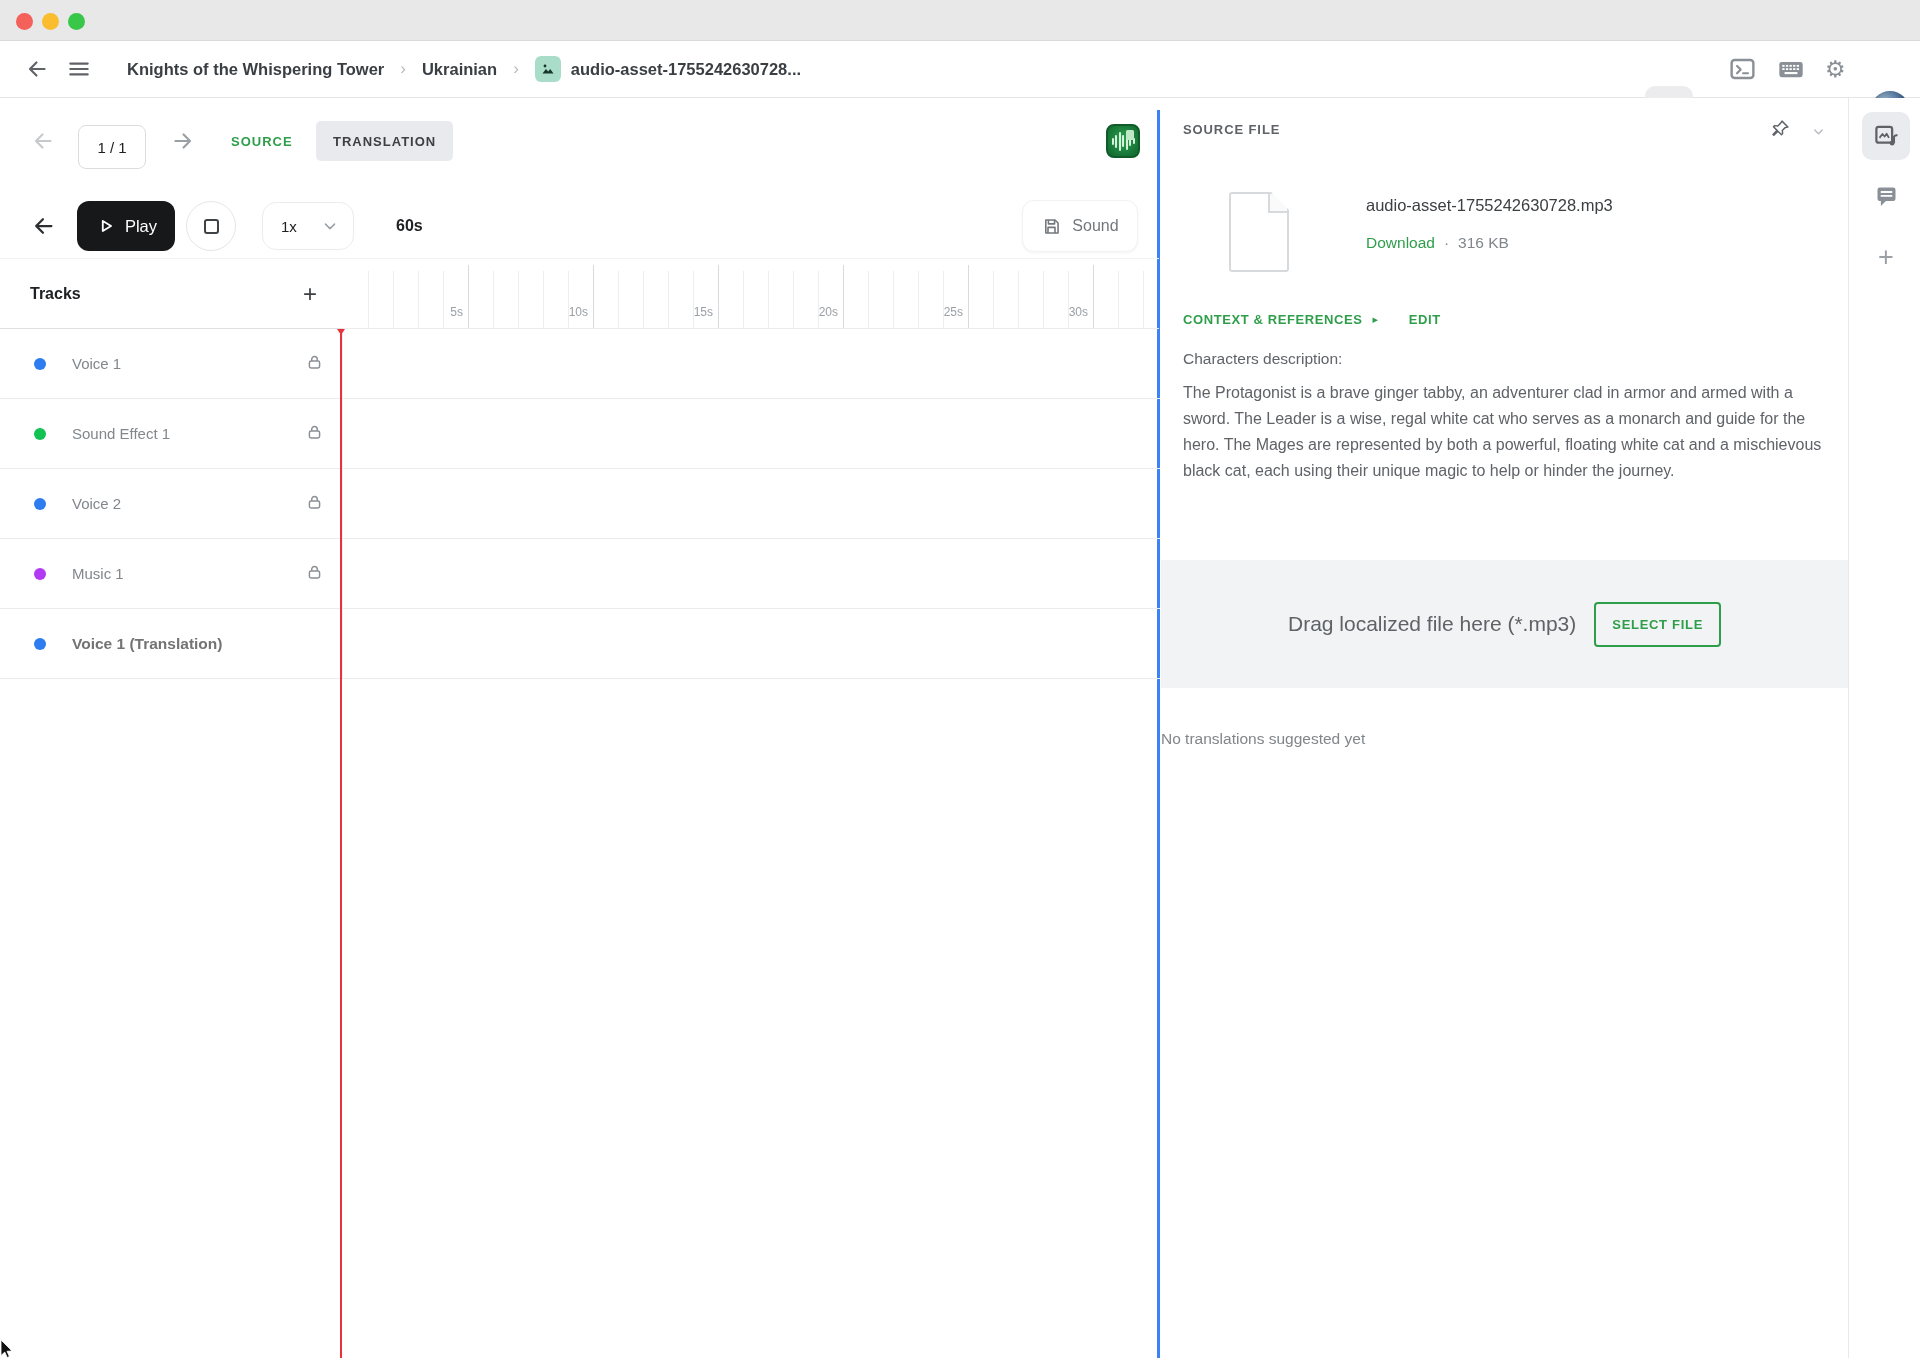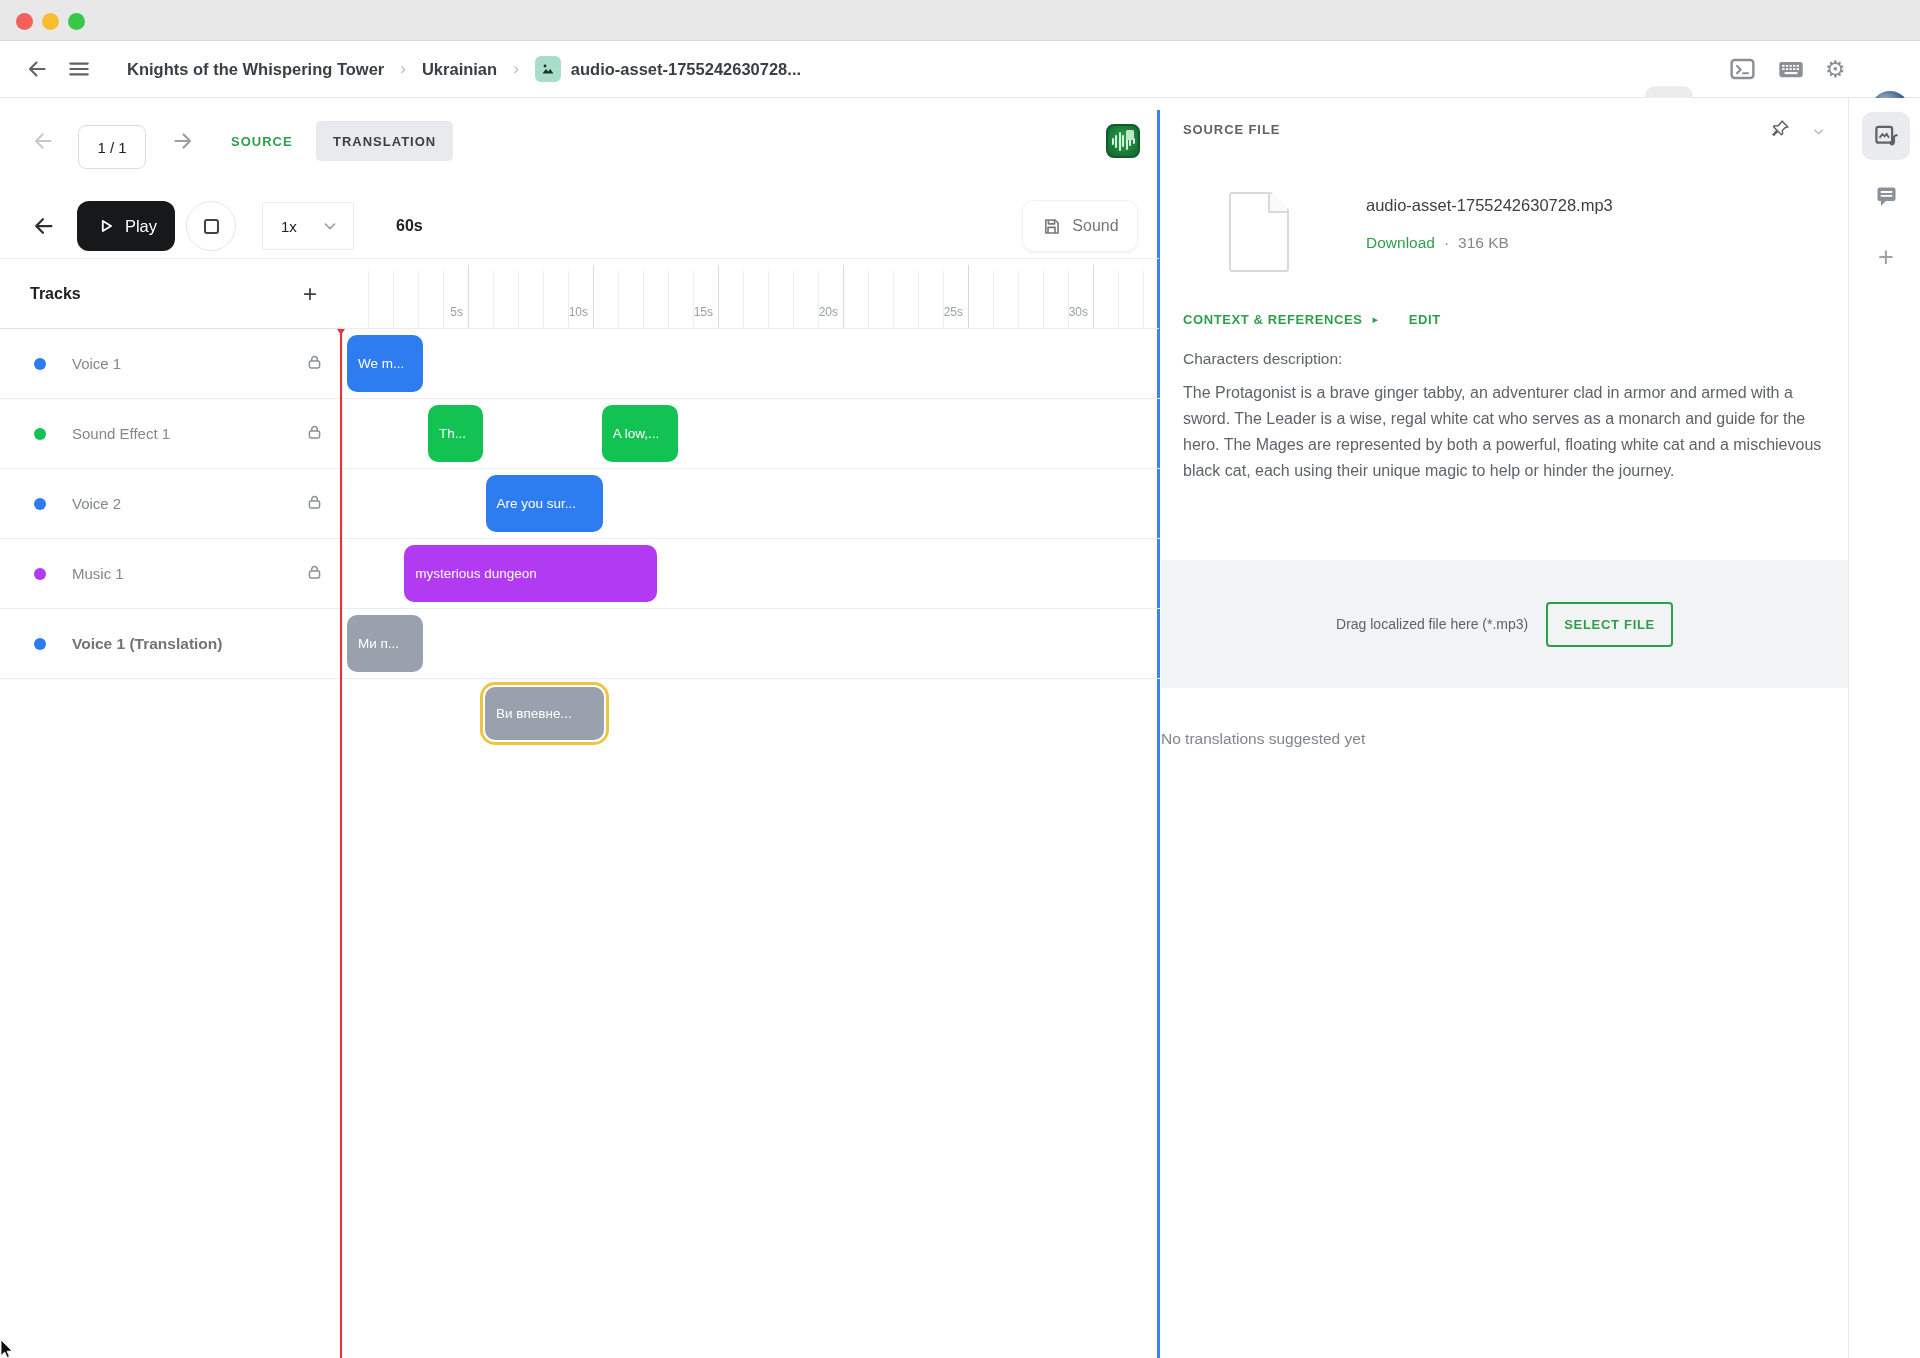--- a/index.html
+++ b/index.html
@@ -46,21 +46,21 @@
   .audio-asset-icon .page{position:absolute;right:4px;top:4px;width:8px;height:10px;background:#bfe9c6;border-radius:1.5px}
 
   
   .transport{position:absolute;left:0;top:66px;width:100%;height:100px;display:flex;align-items:center}
   .t-back{position:absolute;left:30px}
   .play-btn{position:absolute;left:77px;width:98px;height:50px;border-radius:12px;background:#17181a;color:#fff;
     display:flex;align-items:center;justify-content:center;gap:8px;font-size:16.5px;font-weight:500;cursor:pointer}
   .stop-btn{position:absolute;left:186px;width:50px;height:50px;border-radius:50%;border:1px solid #e4e5e6;background:#fff;
     display:flex;align-items:center;justify-content:center;cursor:pointer}
   .stop-sq{width:15px;height:15px;border:2.5px solid #3f4346;border-radius:3px}
-  .speed{position:absolute;left:262px;width:92px;height:48px;border:1px solid #ececec;border-radius:2px;background:#fff;
+  .speed{position:absolute;left:262px;width:92px;height:48px;border:1px solid #ececec;border-radius:14px;background:#fff;
     display:flex;align-items:center;padding:0 14px 0 18px;justify-content:space-between;font-size:15px;color:#202124;cursor:pointer}
   .duration{position:absolute;left:396px;font-size:16px;font-weight:700;color:#202124}
   .save-btn{position:absolute;left:1022px;width:116px;height:52px;border-radius:12px;background:#fff;border:1px solid #f1f2f3;
     box-shadow:0 1px 3px rgba(0,0,0,.05);display:flex;align-items:center;justify-content:center;gap:10px;
     font-size:16px;color:#73787d;cursor:pointer}
 
   
   .tracks-head{position:absolute;left:0;top:148px;width:343px;height:71px;border-bottom:1px solid #dfe0e2;border-top:1px solid #f2f2f2;
     display:flex;align-items:center;justify-content:space-between;padding:0 26px 0 30px}
   .tracks-title{font-size:16px;font-weight:700;color:#202124}
@@ -98,21 +98,21 @@
   .fname{position:absolute;left:205px;top:98px;font-size:16.5px;color:#3c4043}
   .fmeta{position:absolute;left:205px;top:136px;font-size:15.5px;color:#80868b;display:flex;align-items:center;gap:9px}
   .dl{color:#2f9e4b;cursor:pointer}
   .ctx-row{position:absolute;left:22px;top:214px;display:flex;align-items:center;font-size:13px;font-weight:700;letter-spacing:.6px;color:#2f9e4b}
   .ctx-arrow{margin:0 14px 0 10px;font-size:11px;color:#2f9e4b}
   .edit{margin-left:16px;cursor:pointer}
   .ctx-label{cursor:pointer}
   .desc-head{position:absolute;left:22px;top:252px;font-size:15.5px;color:#5f6368}
   .desc{position:absolute;left:22px;top:282px;width:648px;font-size:16px;line-height:26px;color:#5f6368}
   .dropzone{position:absolute;left:0;top:462px;width:100%;height:128px;background:#f1f3f4;display:flex;align-items:center;justify-content:center;gap:18px}
-  .drop-hint{font-size:14px;color:#5f6368}
+  .drop-hint{font-size:21px;color:#5f6368}
   .select-file{border:2px solid #2f9e4b;border-radius:4px;background:transparent;color:#2f9e4b;font-family:inherit;
     font-size:13px;font-weight:700;letter-spacing:.7px;padding:13px 16px;cursor:pointer}
   .empty{position:absolute;left:0;top:632px;width:100%;text-align:left;font-size:15.5px;color:#80868b}
 
   
   .rail-btn{position:absolute;left:13px;display:flex;align-items:center;justify-content:center;cursor:pointer;width:48px;height:48px;border-radius:10px}
   .rail-btn.active{background:#e9ebee}
   .plus{font-size:27px;color:#9aa0a6;font-weight:400}
   .plus-sm{font-size:24px;color:#3c4043}
 
@@ -340,29 +340,20 @@
           </div>
         </div>
         <div class="row">
           <div class="cell">
             <span class="dot" style="background: rgb(46, 125, 240);"></span>
             <span class="tname em">Voice 1 (Translation)</span>
           </div>
         </div>
       </div>
 
-    <div class="clips">
-        <div class="clip" style="left: 4px; width: 76px; top: 6px; background: rgb(46, 125, 240);">We m...</div>
-        <div class="clip" style="left: 85px; width: 55px; top: 76px; background: rgb(18, 195, 83);">Th...</div>
-        <div class="clip" style="left: 258.75px; width: 76.25px; top: 76px; background: rgb(18, 195, 83);">A low,...</div>
-        <div class="clip" style="left: 142.5px; width: 117.5px; top: 146px; background: rgb(46, 125, 240);">Are you sur...</div>
-        <div class="clip" style="left: 61.25px; width: 252.5px; top: 216px; background: rgb(178, 58, 242);">mysterious dungeon</div>
-        <div class="clip" style="left: 4px; width: 76px; top: 286px; background: rgb(153, 162, 172);">Ми п...</div>
-        <div class="clip selected" style="left: 140px; width: 122.5px; top: 356px; background: rgb(153, 162, 172);">Ви впевне...</div>
-      </div>
 
     <div class="playhead"></div>
   </div>
 
   <div class="panel">
     <div class="panel-head">
       <span class="panel-title">SOURCE FILE</span>
       <span class="pin">
         <svg width="22" height="22" viewBox="0 0 24 24" fill="none" stroke="#5f6368" stroke-width="1.6" stroke-linejoin="round">
             <path d="M14.2 3.4l6.4 6.4-3 .7-3.1 3.1.4 3.4-1.3 1.3-3.9-3.9-4.4 4.4-.9-.9 4.4-4.4-3.9-3.9 1.3-1.3 3.4.4 3.1-3.1z"></path>

